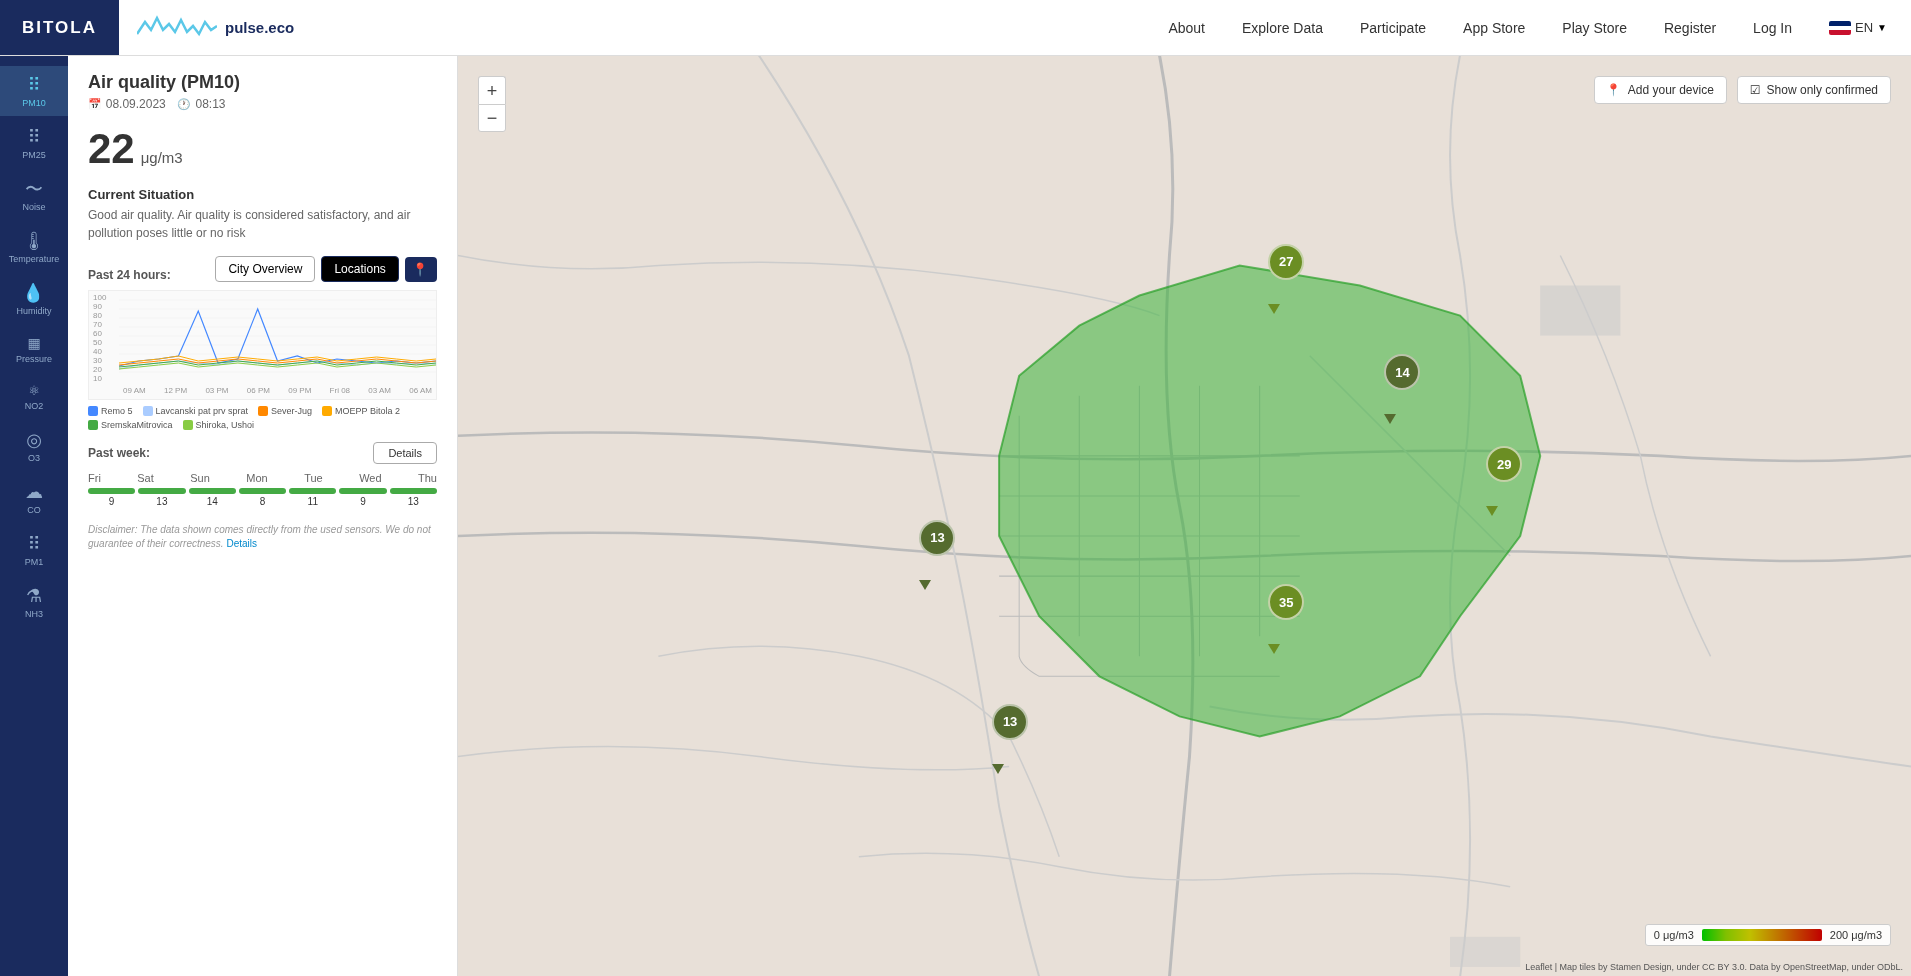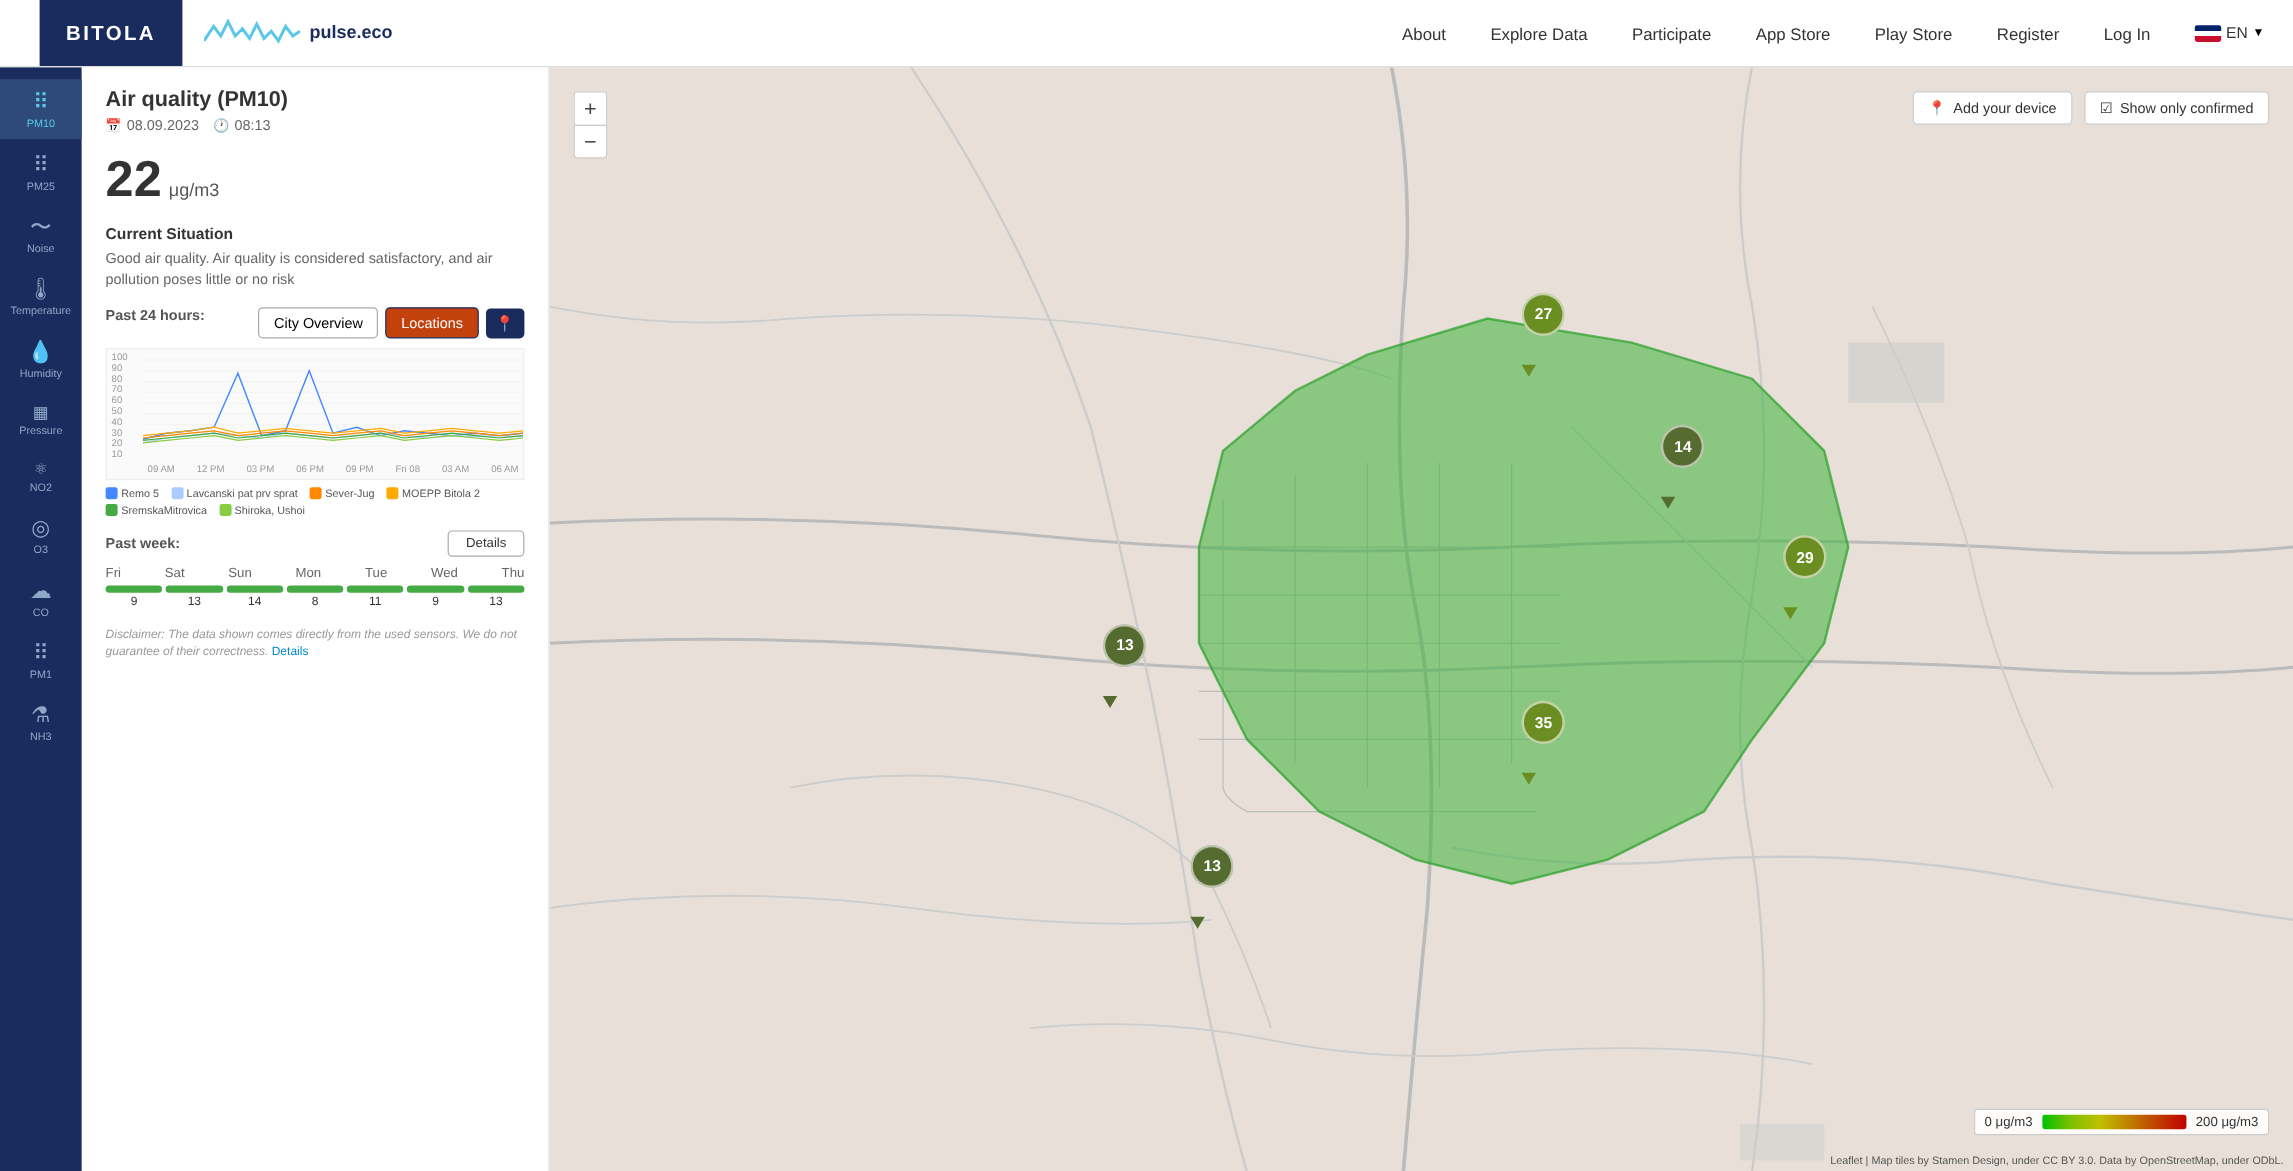--- a/index.html
+++ b/index.html
@@ -112,21 +112,21 @@
     .tab-btn {
       padding: 5px 12px;
       border-radius: 4px;
       font-size: 12px;
       cursor: pointer;
       border: 1px solid #ccc;
       background: #fff;
       color: #555;
     }
     .tab-btn.active {
-      background: #c2410c;
+      background: #000000;
       color: #fff;
       border-color: #1a2b5e;
     }
     .tab-btn.active-outline {
       background: #fff;
       color: #000000;
       border-color: #aaa;
     }
     .loc-btn {
       background: #1a2b5e;
@@ -387,21 +387,21 @@
       border-right: 6px solid transparent;
       border-top: 10px solid #6b8e23;
     }
     .marker-pin.dark {
       border-top-color: #556b2f;
     }
   </style>
 </head>
 <body>
 
-<div style="display:flex; flex-direction:row; align-items:stretch; height:56px; background:#fff; border-bottom:1px solid #ddd; flex-shrink:0;padding-left:33px;">
+<div style="display:flex; flex-direction:row; align-items:stretch; height:56px; background:#fff; border-bottom:1px solid #ddd; flex-shrink:0;">
   <div style="background:#1a2b5e; color:#fff; font-weight:bold; font-size:17px; letter-spacing:2px; display:flex; align-items:center; padding:0 22px; min-width:68px; justify-content:center;">
     <span>BITOLA</span>
   </div>
   <div style="display:flex; align-items:center; padding:0 18px; gap:8px; flex:1;">
     <svg width="80" height="28" viewBox="0 0 80 28">
       <polyline points="0,20 8,8 14,16 20,4 26,16 32,10 38,18 44,6 50,18 56,12 62,20 68,8 74,16 80,12" fill="none" stroke="#5bc8e8" stroke-width="2.5"></polyline>
     </svg>
     <span style="color:#1a2b5e; font-size:15px; font-weight:bold;">pulse.eco</span>
   </div>
   <div style="display:flex; align-items:center; gap:37px; padding:0 24px;justify-content:flex-end;">
@@ -484,21 +484,21 @@
     <div style="display:flex; align-items:baseline; gap:6px; margin-bottom:10px;">
       <span class="panel-value">22</span>
       <span style="font-size:15px; color:#555;">μg/m3</span>
     </div>
     <div class="current-situation">
       <h4>Current Situation</h4>
       <p>Good air quality. Air quality is considered satisfactory, and air pollution poses little or no risk</p>
     </div>
 
     <div style="margin-top:14px;">
-      <div style="display:flex; justify-content:space-between; align-items:flex-start; margin-bottom:8px;">
+      <div style="display:flex; justify-content:space-between; align-items:flex-end; margin-bottom:8px;">
         <span class="section-label" style="margin:0;">Past 24 hours:</span>
         <div class="tab-bar" style="margin:0;">
           <button class="tab-btn active-outline">City Overview</button>
           <button class="tab-btn active">Locations</button>
           <button class="loc-btn">📍</button>
         </div>
       </div>
 
       <div class="chart-area">
         <div class="chart-yaxis">

